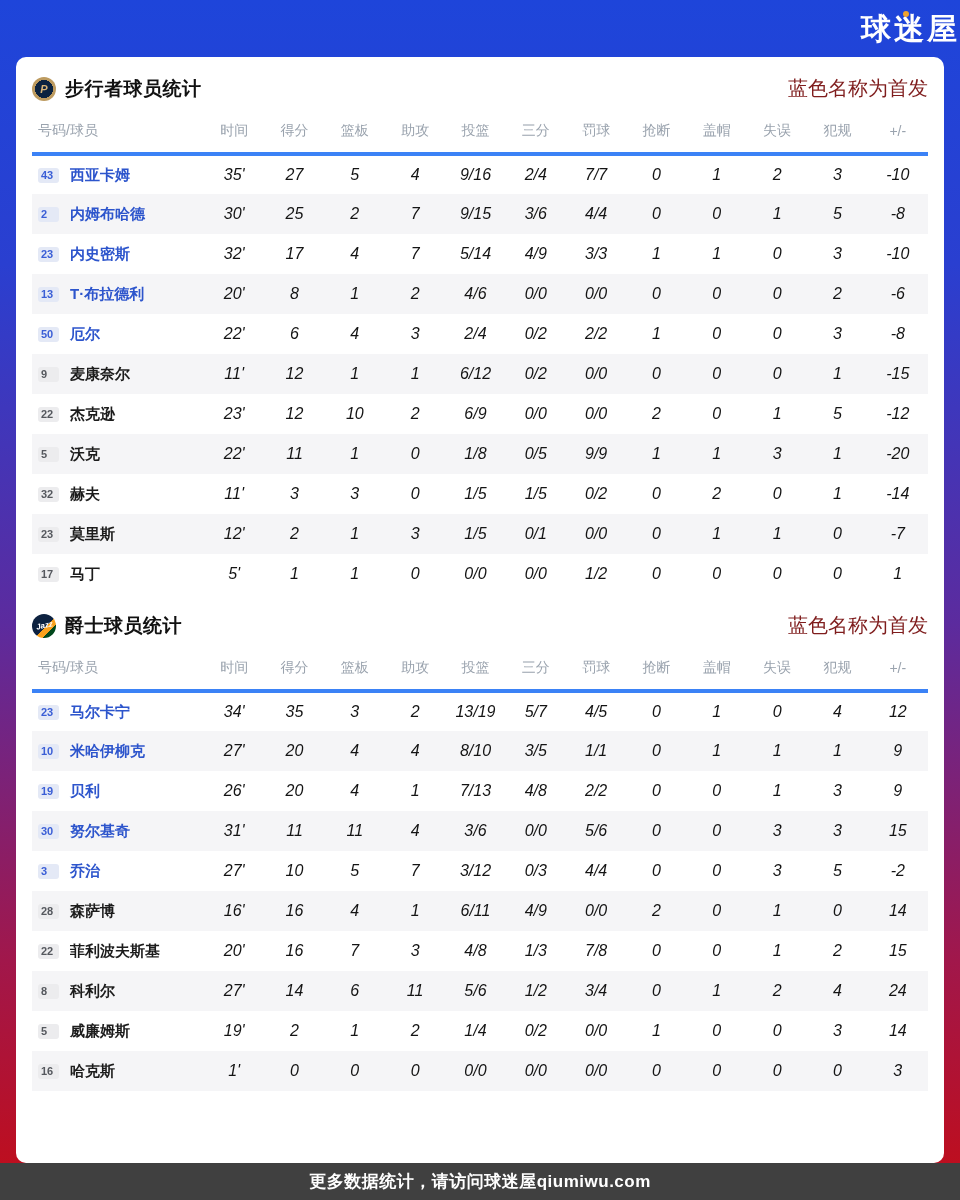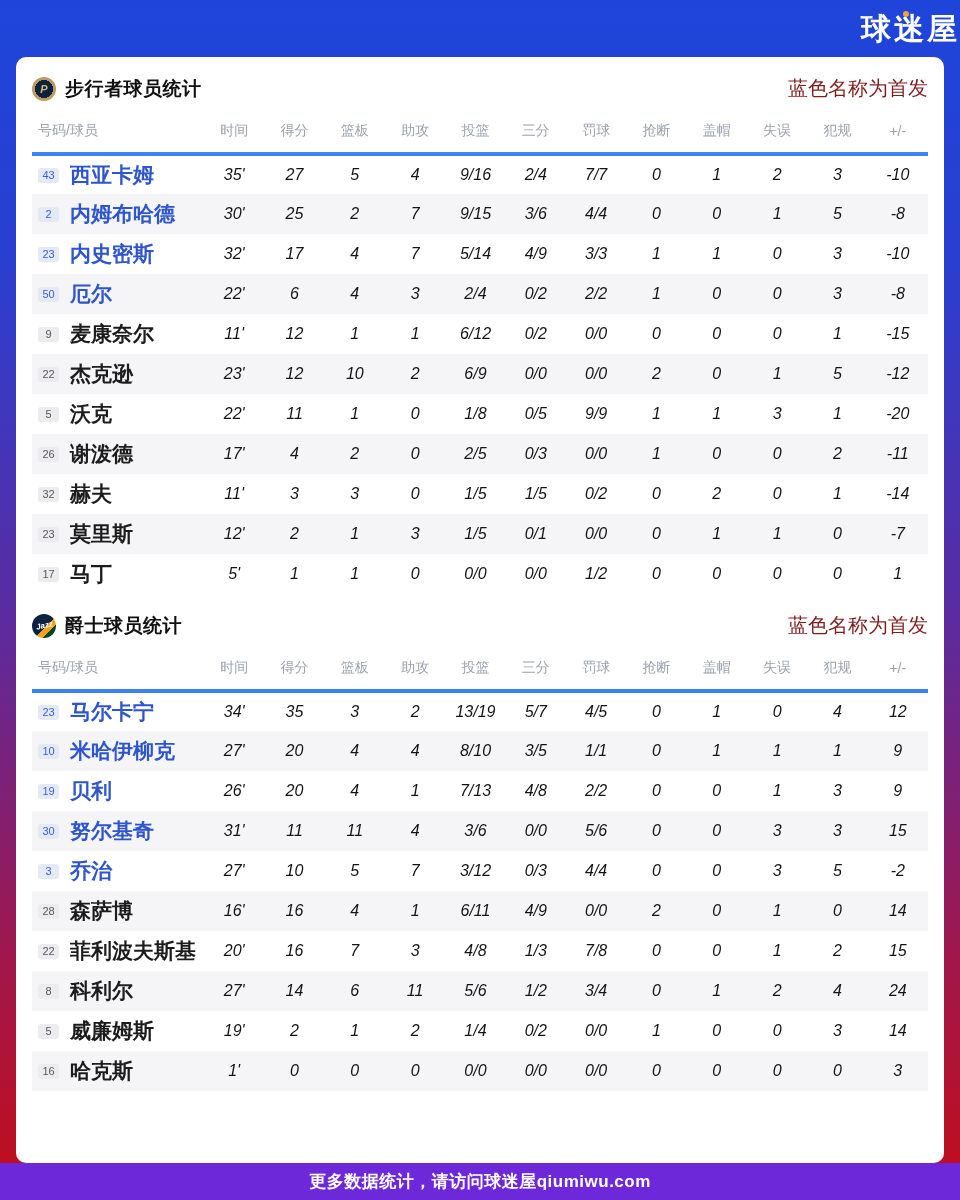--- a/index.html
+++ b/index.html
@@ -24,26 +24,26 @@
   .starter-note { margin-left:auto; font-size:20px; color:#7f1d1d; }
   .table-wrap { padding:0 16px; }
   table { width:100%; border-collapse:collapse; table-layout:fixed; }
   th { font-weight:400; color:#9aa3ae; font-size:14px; padding:11px 0 12px 0; text-align:center;
        border-bottom:4px solid #3b82f6; }
   th.col-player { text-align:left; padding-left:6px; width:172px; }
   td { font-size:16px; color:#141414; text-align:center; height:40px; font-style:italic; font-weight:500; }
   td.player-cell { font-style:normal; text-align:left; padding-left:6px; white-space:nowrap; }
   tbody tr:nth-child(even) { background:#f5f5f7; }
   .jersey-badge { display:inline-block; min-width:21px; padding:1px 3px; border-radius:3px;
-    background:#ececee; color:#55585e; font-size:11px; font-weight:400; font-style:normal;
-    text-align:center; line-height:13px; vertical-align:middle; }
+    background:#ececee; color:#55585e; font-size:11px; font-weight:700; font-style:normal;
+    line-height:13px; vertical-align:middle; }
   tr.starter .jersey-badge { background:#e4e9f6; color:#3a5ed6; }
-  .player-name { margin-left:11px; font-size:21px; color:#1c1c1c; font-weight:600; vertical-align:middle; }
+  .player-name { margin-left:11px; font-size:15px; color:#1c1c1c; font-weight:600; vertical-align:middle; }
   tr.starter .player-name { color:#2d55cc; }
-  .site-footer { flex:0 0 37px; background:#6d28d9; display:flex; align-items:center; justify-content:center; }
+  .site-footer { flex:0 0 37px; background:#404040; display:flex; align-items:center; justify-content:center; }
   .site-footer span { color:#fff; font-size:17px; font-weight:600; letter-spacing:0.5px; }
 </style>
 </head>
 <body>
 
 <header class="top-header">
   <div class="brand">球迷屋</div>
 </header>
 
 <main class="card">
@@ -115,20 +115,35 @@
               <td>5/14</td>
               <td>4/9</td>
               <td>3/3</td>
               <td>1</td>
               <td>1</td>
               <td>0</td>
               <td>3</td>
               <td>-10</td>
             </tr>
             <tr class="starter">
+              <td class="player-cell"><span class="jersey-badge">13</span><span class="player-name">T·布拉德利</span></td>
+              <td>20'</td>
+              <td>8</td>
+              <td>1</td>
+              <td>2</td>
+              <td>4/6</td>
+              <td>0/0</td>
+              <td>0/0</td>
+              <td>0</td>
+              <td>0</td>
+              <td>0</td>
+              <td>2</td>
+              <td>-6</td>
+            </tr>
+            <tr class="starter">
               <td class="player-cell"><span class="jersey-badge">50</span><span class="player-name">厄尔</span></td>
               <td>22'</td>
               <td>6</td>
               <td>4</td>
               <td>3</td>
               <td>2/4</td>
               <td>0/2</td>
               <td>2/2</td>
               <td>1</td>
               <td>0</td>
@@ -173,35 +188,20 @@
               <td>1</td>
               <td>0</td>
               <td>1/8</td>
               <td>0/5</td>
               <td>9/9</td>
               <td>1</td>
               <td>1</td>
               <td>3</td>
               <td>1</td>
               <td>-20</td>
-            </tr>
-            <tr>
-              <td class="player-cell"><span class="jersey-badge">26</span><span class="player-name">谢泼德</span></td>
-              <td>17'</td>
-              <td>4</td>
-              <td>2</td>
-              <td>0</td>
-              <td>2/5</td>
-              <td>0/3</td>
-              <td>0/0</td>
-              <td>1</td>
-              <td>0</td>
-              <td>0</td>
-              <td>2</td>
-              <td>-11</td>
             </tr>
             <tr>
               <td class="player-cell"><span class="jersey-badge">32</span><span class="player-name">赫夫</span></td>
               <td>11'</td>
               <td>3</td>
               <td>3</td>
               <td>0</td>
               <td>1/5</td>
               <td>1/5</td>
               <td>0/2</td>

